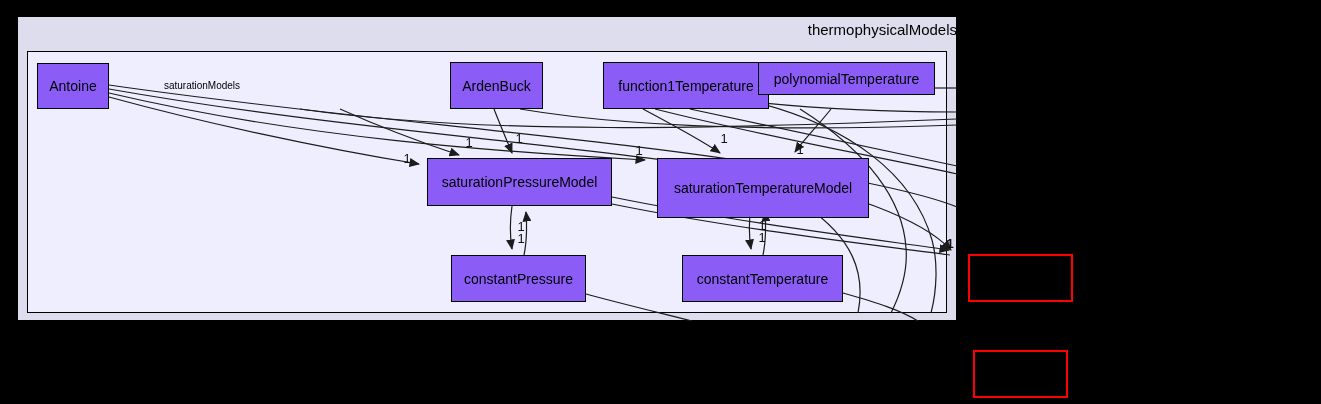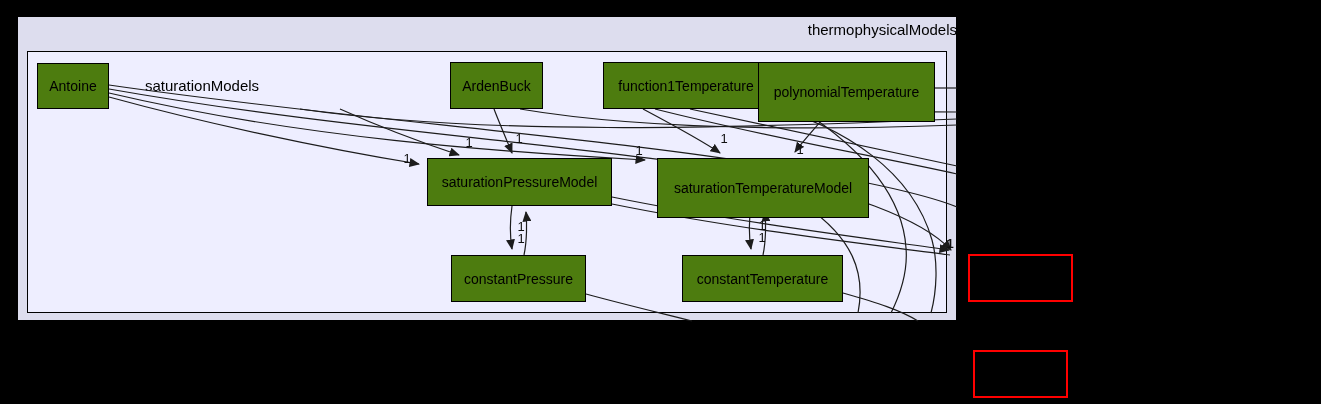--- a/index.html
+++ b/index.html
@@ -13,26 +13,26 @@
   .stage{position:absolute;left:0;top:0;width:1321px;height:404px;}
   .cluster{position:absolute;box-sizing:border-box;border:1.5px solid #000;}
   .cluster.outer{left:17px;top:16px;width:940px;height:305px;background:#ddddee;}
   .cluster.inner{left:27px;top:51px;width:920px;height:262px;background:#eeeeff;}
   .cluster-title{
     position:absolute;left:17px;top:21px;width:940px;
     text-align:right;font-size:15px;color:#000;
   }
   .inner-title{
     position:absolute;left:202px;top:85px;transform:translate(-50%,-50%);
-    font-size:15px;color:#000;white-space:nowrap;
+    font-size:10px;color:#000;white-space:nowrap;
   }
   svg.edges{position:absolute;left:0;top:0;}
   .node{
     position:absolute;box-sizing:border-box;
-    background:#4d7c0f;border:1.5px solid #000000;
+    background:#8b5cf6;border:1.5px solid #000000;
     display:flex;align-items:center;justify-content:center;
     font-size:14px;color:#000;white-space:nowrap;
   }
   .ext-node{
     position:absolute;box-sizing:border-box;
     background:#000000;border:2px solid #ff0000;
   }
   .edge-label{
     position:absolute;transform:translate(-50%,-50%);
     font-size:13px;color:#101010;line-height:1;
@@ -89,21 +89,21 @@
 
       <path d="M806,206 C852,238 866,272 858,313"></path>
       <path d="M586,294 C630,306 665,314 692,321"></path>
       <path d="M843,293 C878,303 900,310 918,321"></path>
     </g>
   </svg>
 
   <div class="node" style="left:37px;top:63px;width:72px;height:46px;">Antoine</div>
   <div class="node" style="left:450px;top:62px;width:93px;height:47px;">ArdenBuck</div>
   <div class="node" style="left:567px;top:62px;width:166px;height:47px;margin-left:36px;">function1Temperature</div>
-  <div class="node" style="left:758px;top:62px;width:177px;height:60px;">polynomialTemperature</div>
+  <div class="node" style="left:758px;top:62px;width:177px;height:33px;">polynomialTemperature</div>
   <div class="node" style="left:427px;top:158px;width:185px;height:48px;">saturationPressureModel</div>
   <div class="node" style="left:657px;top:158px;width:212px;height:60px;">saturationTemperatureModel</div>
   <div class="node" style="left:451px;top:255px;width:135px;height:47px;">constantPressure</div>
   <div class="node" style="left:682px;top:255px;width:161px;height:47px;">constantTemperature</div>
 
   <div class="ext-node" style="left:968px;top:254px;width:105px;height:48px;"></div>
   <div class="ext-node" style="left:973px;top:350px;width:95px;height:48px;"></div>
 
   <span class="edge-label" style="left:407px;top:158px;">1</span>
   <span class="edge-label" style="left:469px;top:142px;">1</span>

